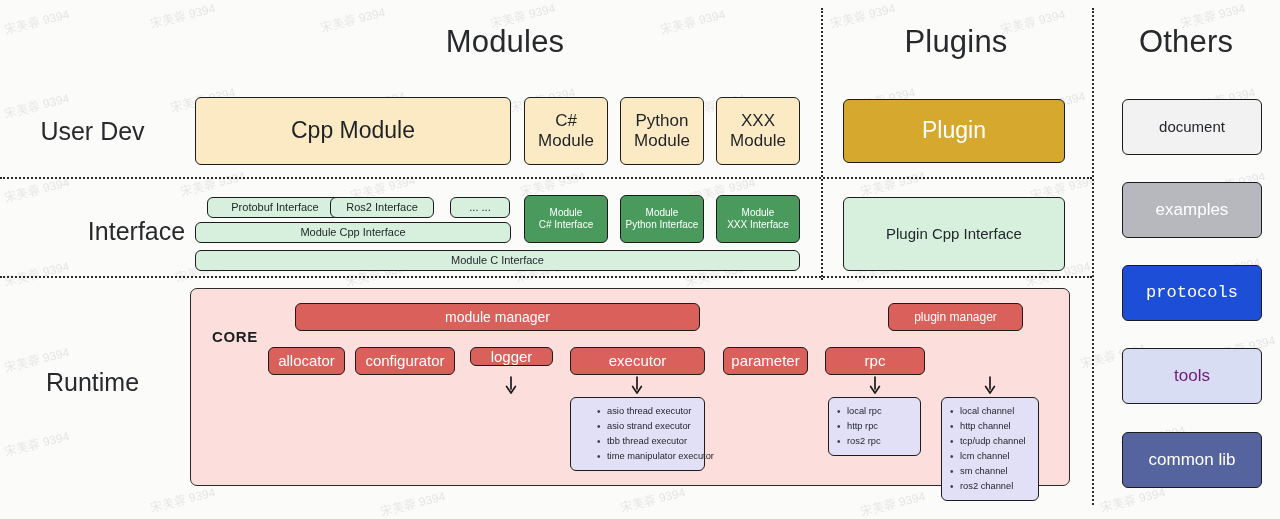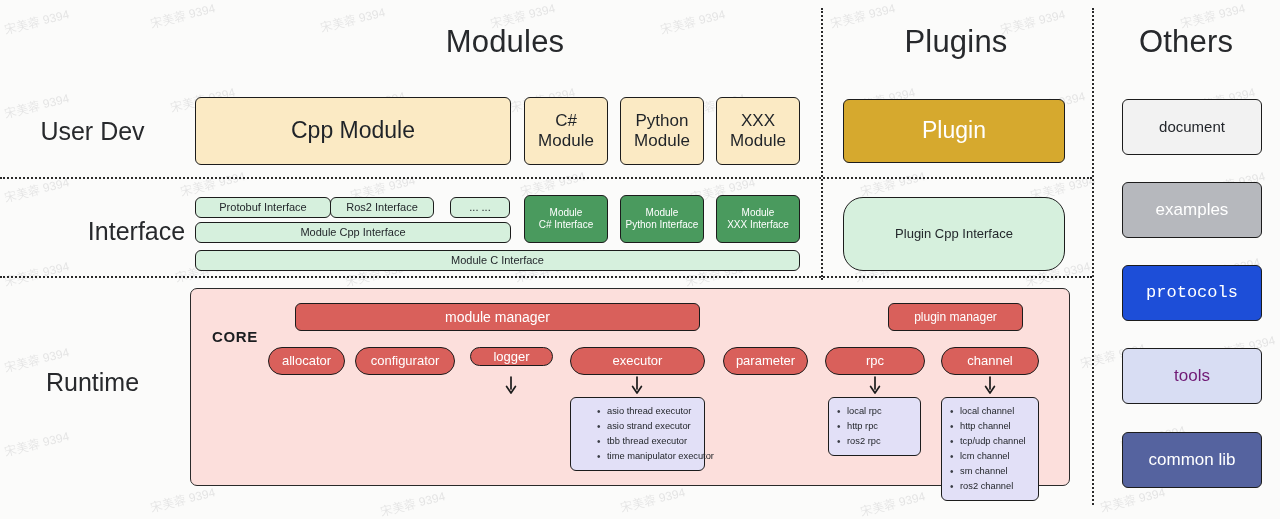--- a/index.html
+++ b/index.html
@@ -138,21 +138,21 @@
     transform: rotate(-14deg);
     white-space: nowrap;
     pointer-events: none;
     user-select: none;
   }
 
   
   .t10 { font-size: 10px; }
   .t11 { font-size: 11px; }
   .t12 { font-size: 12px; }
-  .t13 { font-size: 13px; border-radius: 20px; }
+  .t13 { font-size: 15px; }
   .t14 { font-size: 14px; }
   .t15 { font-size: 15px; }
   .t17 { font-size: 17px; }
   .t23 { font-size: 23px; }
 </style>
 </head>
 <body>
 
 <div id="canvas">
 
@@ -225,21 +225,21 @@
   <div class="node fill-cream t23" style="left:195px; top:97px; width:316px; height:68px;">Cpp Module</div>
   <div class="node fill-cream t17" style="left:524px; top:97px; width:84px; height:68px;">C#
 Module</div>
   <div class="node fill-cream t17" style="left:620px; top:97px; width:84px; height:68px;">Python
 Module</div>
   <div class="node fill-cream t17" style="left:716px; top:97px; width:84px; height:68px;">XXX
 Module</div>
 
   <div class="node fill-gold t23" style="left:843px; top:99px; width:222px; height:64px;">Plugin</div>
 
-  <div class="node fill-mint t11" style="left:195px; top:197px; width:136px; height:21px;">Protobuf Interface</div>
+  <div class="node fill-mint t11" style="left:207px; top:197px; width:136px; height:21px;">Protobuf Interface</div>
   <div class="node fill-mint t11" style="left:330px; top:197px; width:104px; height:21px;">Ros2 Interface</div>
   <div class="node fill-mint t11" style="left:450px; top:197px; width:60px; height:21px;">... ...</div>
 
   <div class="node fill-mint t11" style="left:195px; top:222px; width:316px; height:21px;">Module Cpp Interface</div>
   <div class="node fill-mint t11" style="left:195px; top:250px; width:605px; height:21px;">Module C Interface</div>
 
   <div class="node fill-green t10" style="left:524px; top:195px; width:84px; height:48px;">Module
 C# Interface</div>
   <div class="node fill-green t10" style="left:620px; top:195px; width:84px; height:48px;">Module
 Python Interface</div>
@@ -253,21 +253,20 @@
 
   <div class="node fill-red t14" style="left:295px; top:303px; width:405px; height:28px;">module manager</div>
   <div class="node fill-red t12" style="left:888px; top:303px; width:135px; height:28px;">plugin manager</div>
 
   <div class="node fill-red t13" style="left:268px; top:347px; width:77px; height:28px;">allocator</div>
   <div class="node fill-red t13" style="left:355px; top:347px; width:100px; height:28px;">configurator</div>
   <div class="node fill-red t13" style="left:470px; top:347px; width:83px; height:19px;">logger</div>
   <div class="node fill-red t13" style="left:570px; top:347px; width:135px; height:28px;">executor</div>
   <div class="node fill-red t13" style="left:723px; top:347px; width:85px; height:28px;">parameter</div>
   <div class="node fill-red t13" style="left:825px; top:347px; width:100px; height:28px;">rpc</div>
-  <div class="node fill-red t13" style="left:941px; top:347px; width:98px; height:28px;">channel</div>
 
   <div class="arrow" style="left:504px; top:376px;">
     <svg width="14" height="20" viewBox="0 0 14 20">
       <path d="M7 1 V13 M7 17 L2.6 10.5 M7 17 L11.4 10.5" stroke="#1c1c1c" stroke-width="1.7" fill="none" stroke-linecap="round"></path>
     </svg>
   </div>
   <div class="arrow" style="left:630px; top:376px;">
     <svg width="14" height="20" viewBox="0 0 14 20">
       <path d="M7 1 V13 M7 17 L2.6 10.5 M7 17 L11.4 10.5" stroke="#1c1c1c" stroke-width="1.7" fill="none" stroke-linecap="round"></path>
     </svg>

